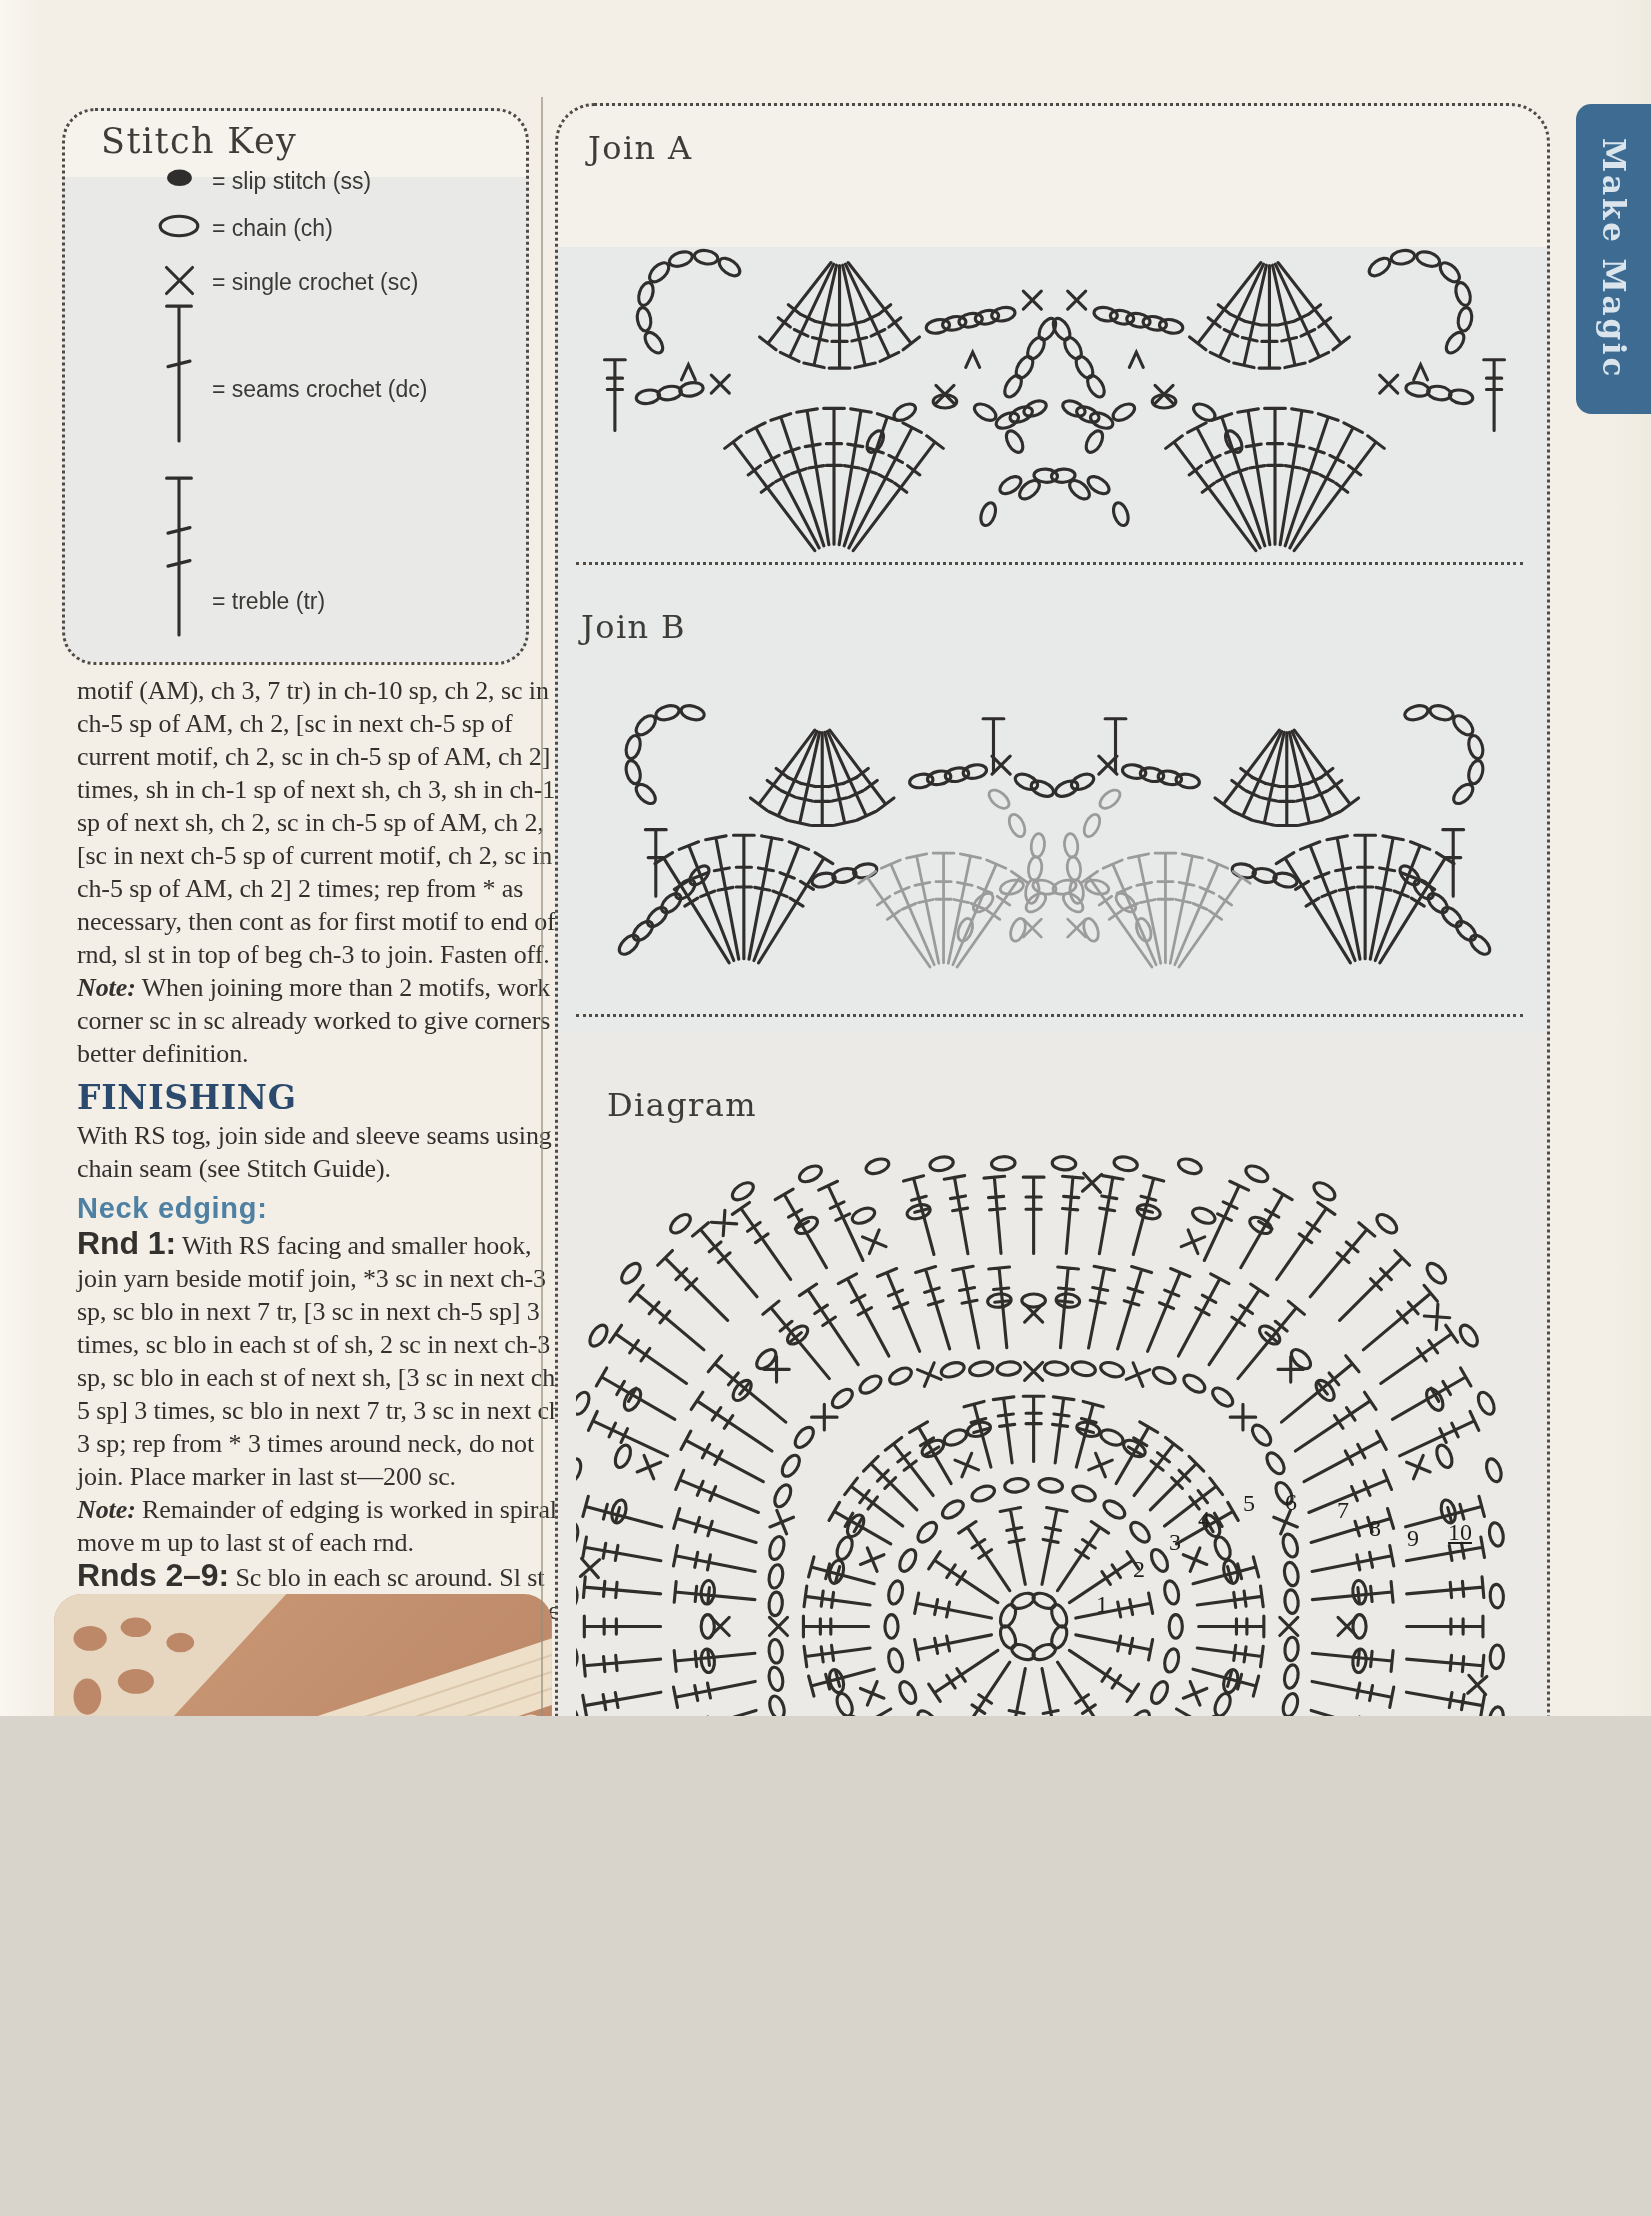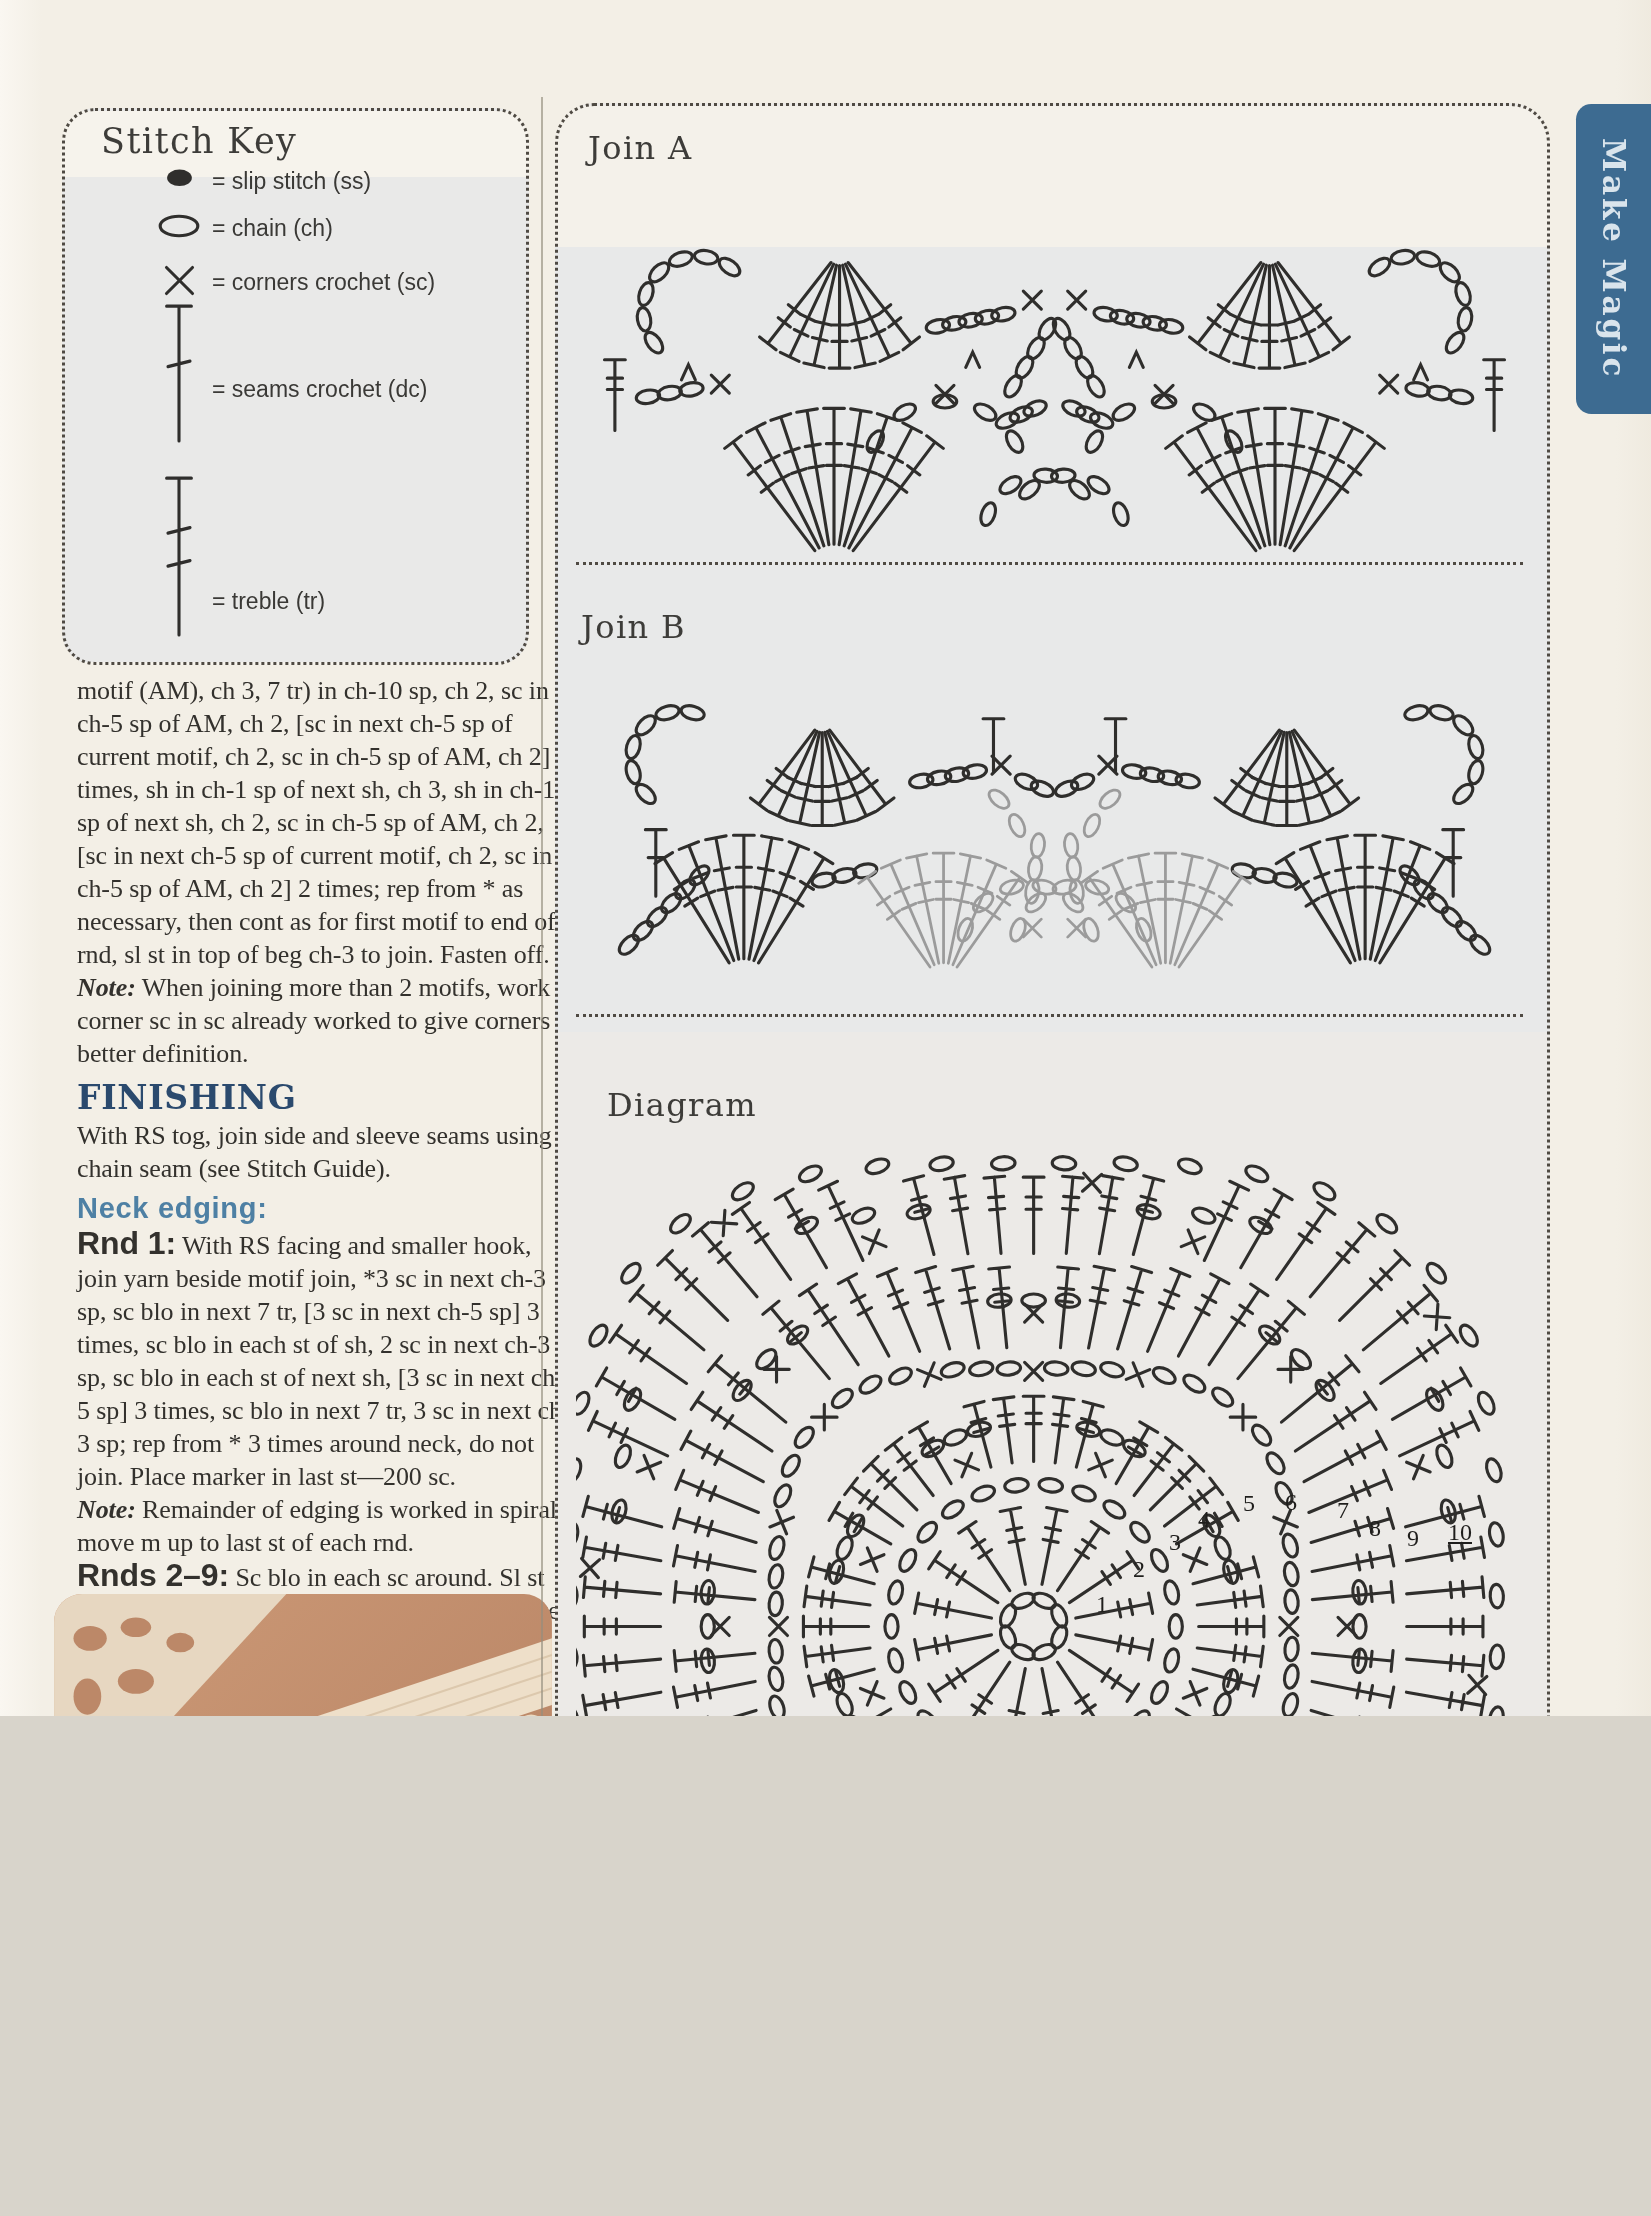--- a/index.html
+++ b/index.html
@@ -83,21 +83,21 @@
           <ellipse cx="33" cy="20" rx="27" ry="14" fill="none" stroke="#2f2e2c" stroke-width="4.5"></ellipse>
         </svg>
     </div>
     <div class="sk-label" style="top:104px">= chain (ch)</div>
 
     <div class="sk-sym" style="top:151px">
       <svg width="37" height="37" viewBox="0 0 54 54">
           <path d="M8 8 L46 46 M8 46 L46 8" stroke="#2f2e2c" stroke-width="4.5" fill="none" stroke-linecap="round"></path>
         </svg>
     </div>
-    <div class="sk-label" style="top:158px">= corners crochet (sc)</div>
+    <div class="sk-label" style="top:158px">= single crochet (sc)</div>
 
     <div class="sk-sym" style="top:189px">
       <svg width="44" height="147" viewBox="0 0 64 212">
         <path d="M32 8 L32 204 M14 8 L50 8 M16 96 L48 88" stroke="#2f2e2c" stroke-width="4.5" fill="none" stroke-linecap="round"></path>
       </svg>
     </div>
     <div class="sk-label" style="top:265px">= seams crochet (dc)</div>
 
     <div class="sk-sym" style="top:361px">
       <svg width="44" height="169" viewBox="0 0 64 244">

